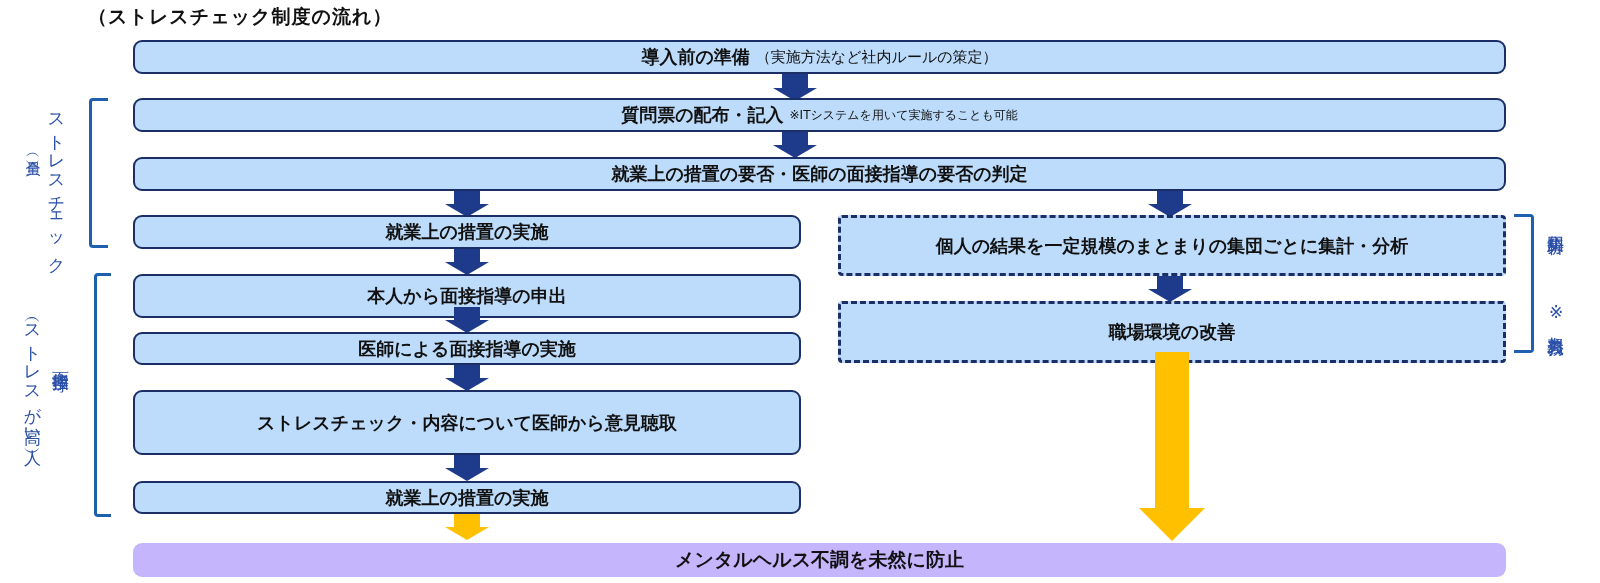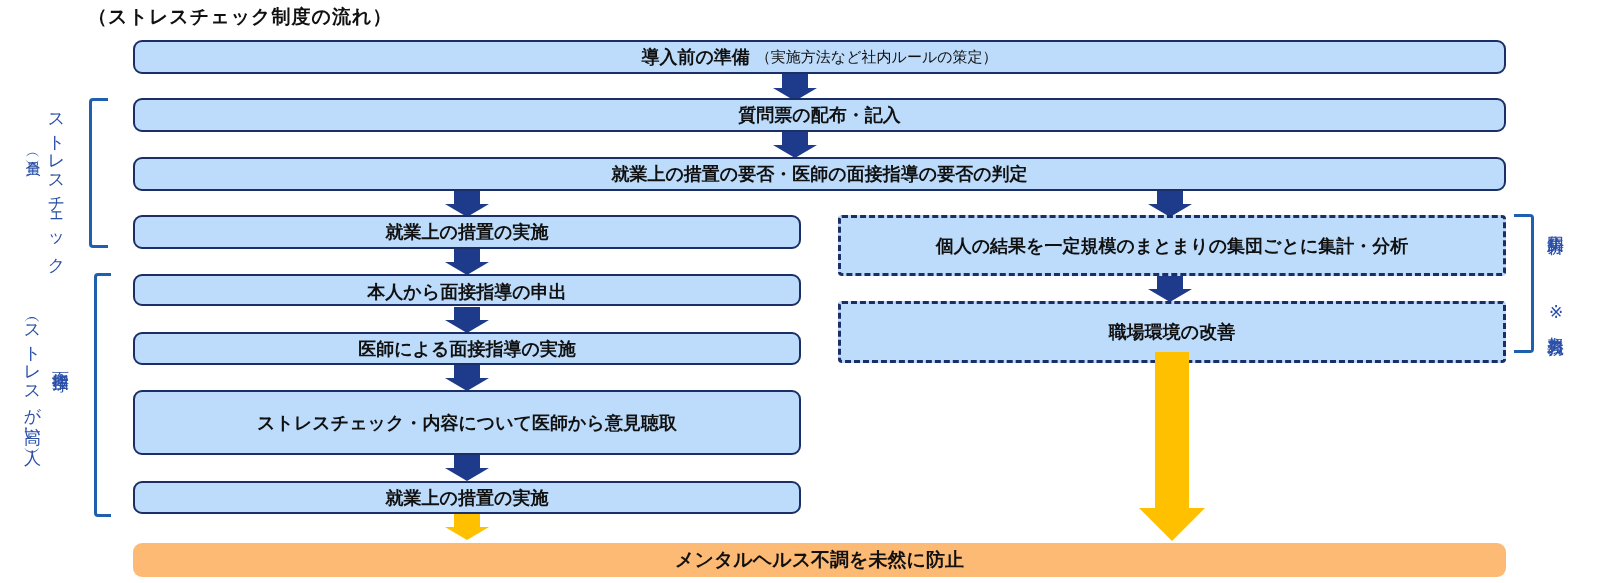--- a/index.html
+++ b/index.html
@@ -12,21 +12,21 @@
   .box.dashed { border:3px dashed #1b2f66; border-radius:4px; }
   .box .sub { font-weight:normal; font-size:15px; margin-left:6px; }
   .box .note { font-weight:normal; font-size:12px; margin-left:6px; }
   .arrow { position:absolute; width:0; height:0; }
   .arrow .shaft { position:absolute; left:-13px; top:0; width:26px; background:#1e3a8a; }
   .arrow .head { position:absolute; left:-22px; width:0; height:0;
                  border-left:22px solid transparent; border-right:22px solid transparent;
                  border-top:13px solid #1e3a8a; }
   .arrow.gold .shaft { background:#ffc000; }
   .arrow.gold .head { border-top-color:#ffc000; }
-  .goal { position:absolute; left:133px; top:543px; width:1373px; height:34px; background:#fdba74;
+  .goal { position:absolute; left:133px; top:543px; width:1373px; height:34px; background:#c4b5fd;
           border-radius:9px; display:flex; align-items:center; justify-content:center;
           font-weight:bold; font-size:19px; color:#111; }
   .bracket { position:absolute; border:3px solid #1f5fb0; box-sizing:border-box; }
   .bracket.left { border-right:none; border-radius:4px 0 0 4px; }
   .bracket.right { border-left:none; border-radius:0 4px 4px 0; }
   .vlabel { position:absolute; writing-mode:vertical-rl; color:#2a4fa8; font-size:17px; line-height:22px; letter-spacing:1px; }
 </style>
 </head>
 <body>
 
@@ -48,20 +48,21 @@
   <span>導入前の準備</span>
   <span class="sub">（実施方法など社内ルールの策定）</span>
 </div>
 <div class="arrow" style="left:795px; top:74px;">
   <div class="shaft" style="height:14px;"></div>
     <div class="head" style="top:14px;"></div>
 </div>
 
 <div class="box" style="left:133px; top:98px; width:1373px; height:34px;">
   <span>質問票の配布・記入</span>
+  <span class="note">※ITシステムを用いて実施することも可能</span>
 </div>
 <div class="arrow" style="left:795px; top:132px;">
   <div class="shaft" style="height:13px;"></div>
     <div class="head" style="top:13px;"></div>
 </div>
 
 <div class="box" style="left:133px; top:157px; width:1373px; height:34px;">
   <span>就業上の措置の要否・医師の面接指導の要否の判定</span>
 </div>
 
@@ -69,21 +70,21 @@
   <div class="shaft" style="height:13px;"></div>
     <div class="head" style="top:13px;"></div>
 </div>
 <div class="box" style="left:133px; top:215px; width:668px; height:34px;">
   <span>就業上の措置の実施</span>
 </div>
 <div class="arrow" style="left:467px; top:249px;">
   <div class="shaft" style="height:13px;"></div>
     <div class="head" style="top:13px;"></div>
 </div>
-<div class="box" style="left:133px; top:274px; width:668px; height:32px;align-items:flex-end;">
+<div class="box" style="left:133px; top:274px; width:668px; height:44px;">
   <span>本人から面接指導の申出</span>
 </div>
 <div class="arrow" style="left:467px; top:307px;">
   <div class="shaft" style="height:13px;"></div>
     <div class="head" style="top:13px;"></div>
 </div>
 <div class="box" style="left:133px; top:332px; width:668px; height:33px;">
   <span>医師による面接指導の実施</span>
 </div>
 <div class="arrow" style="left:467px; top:365px;">

